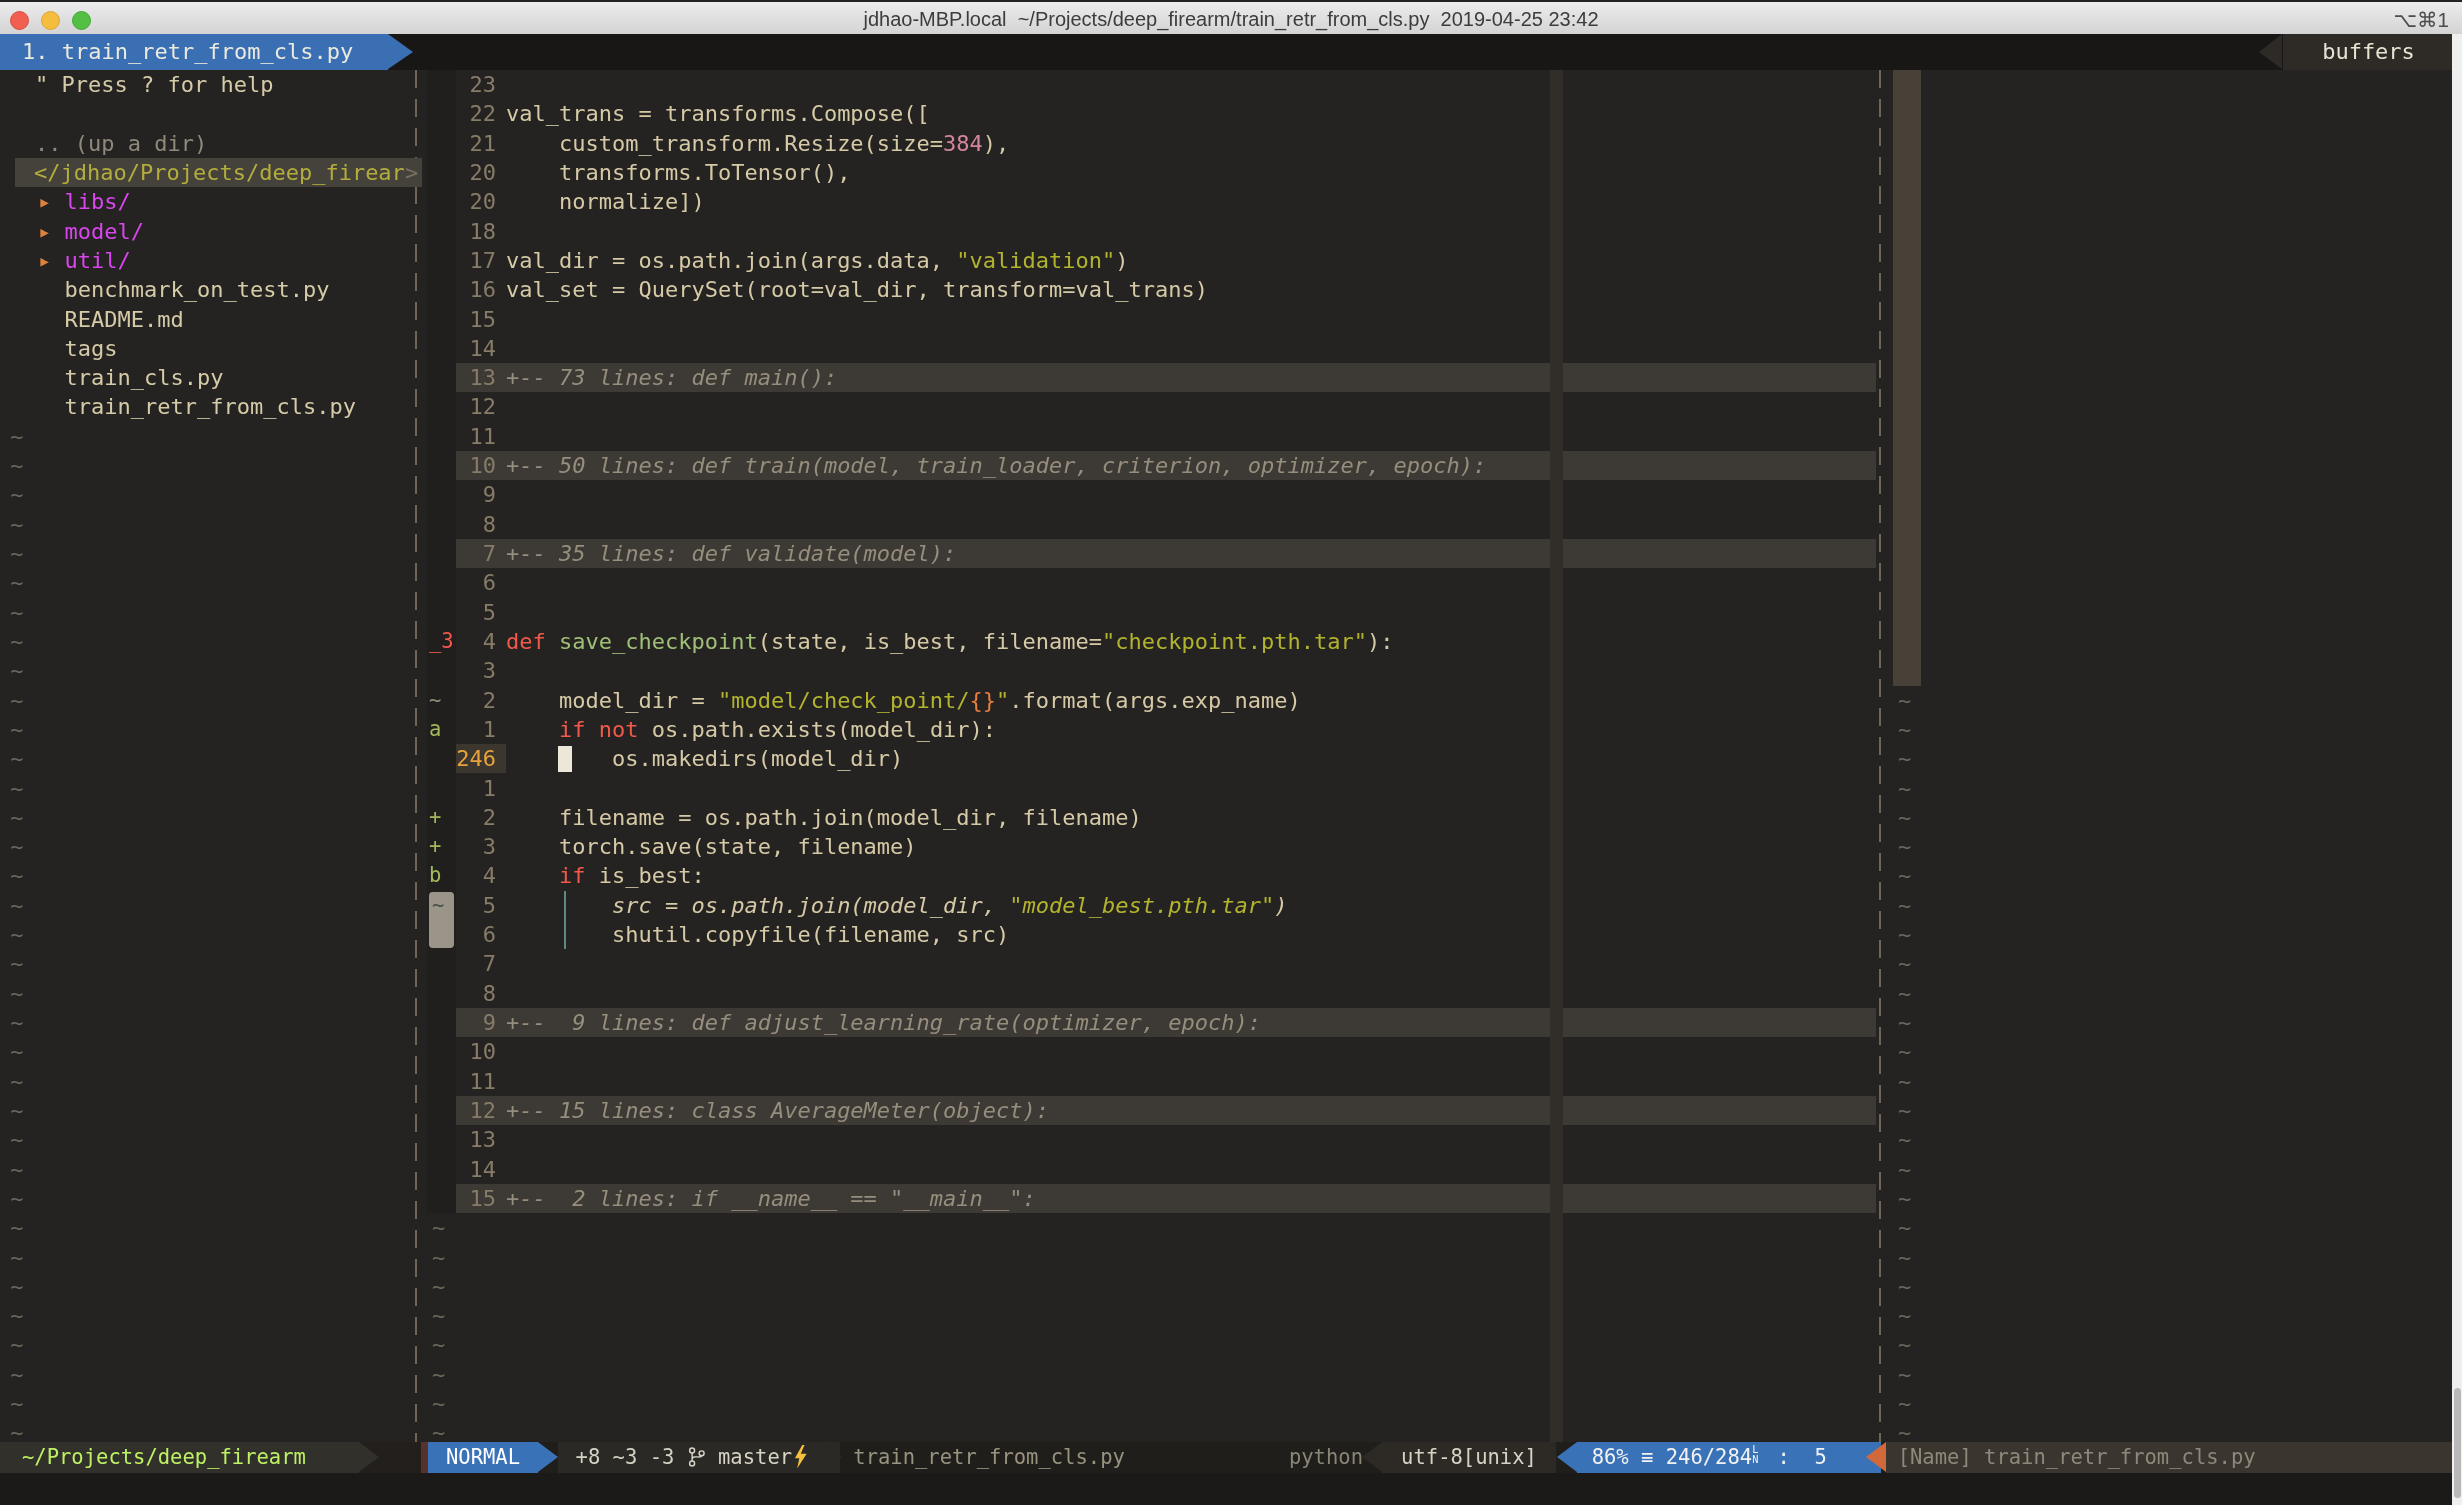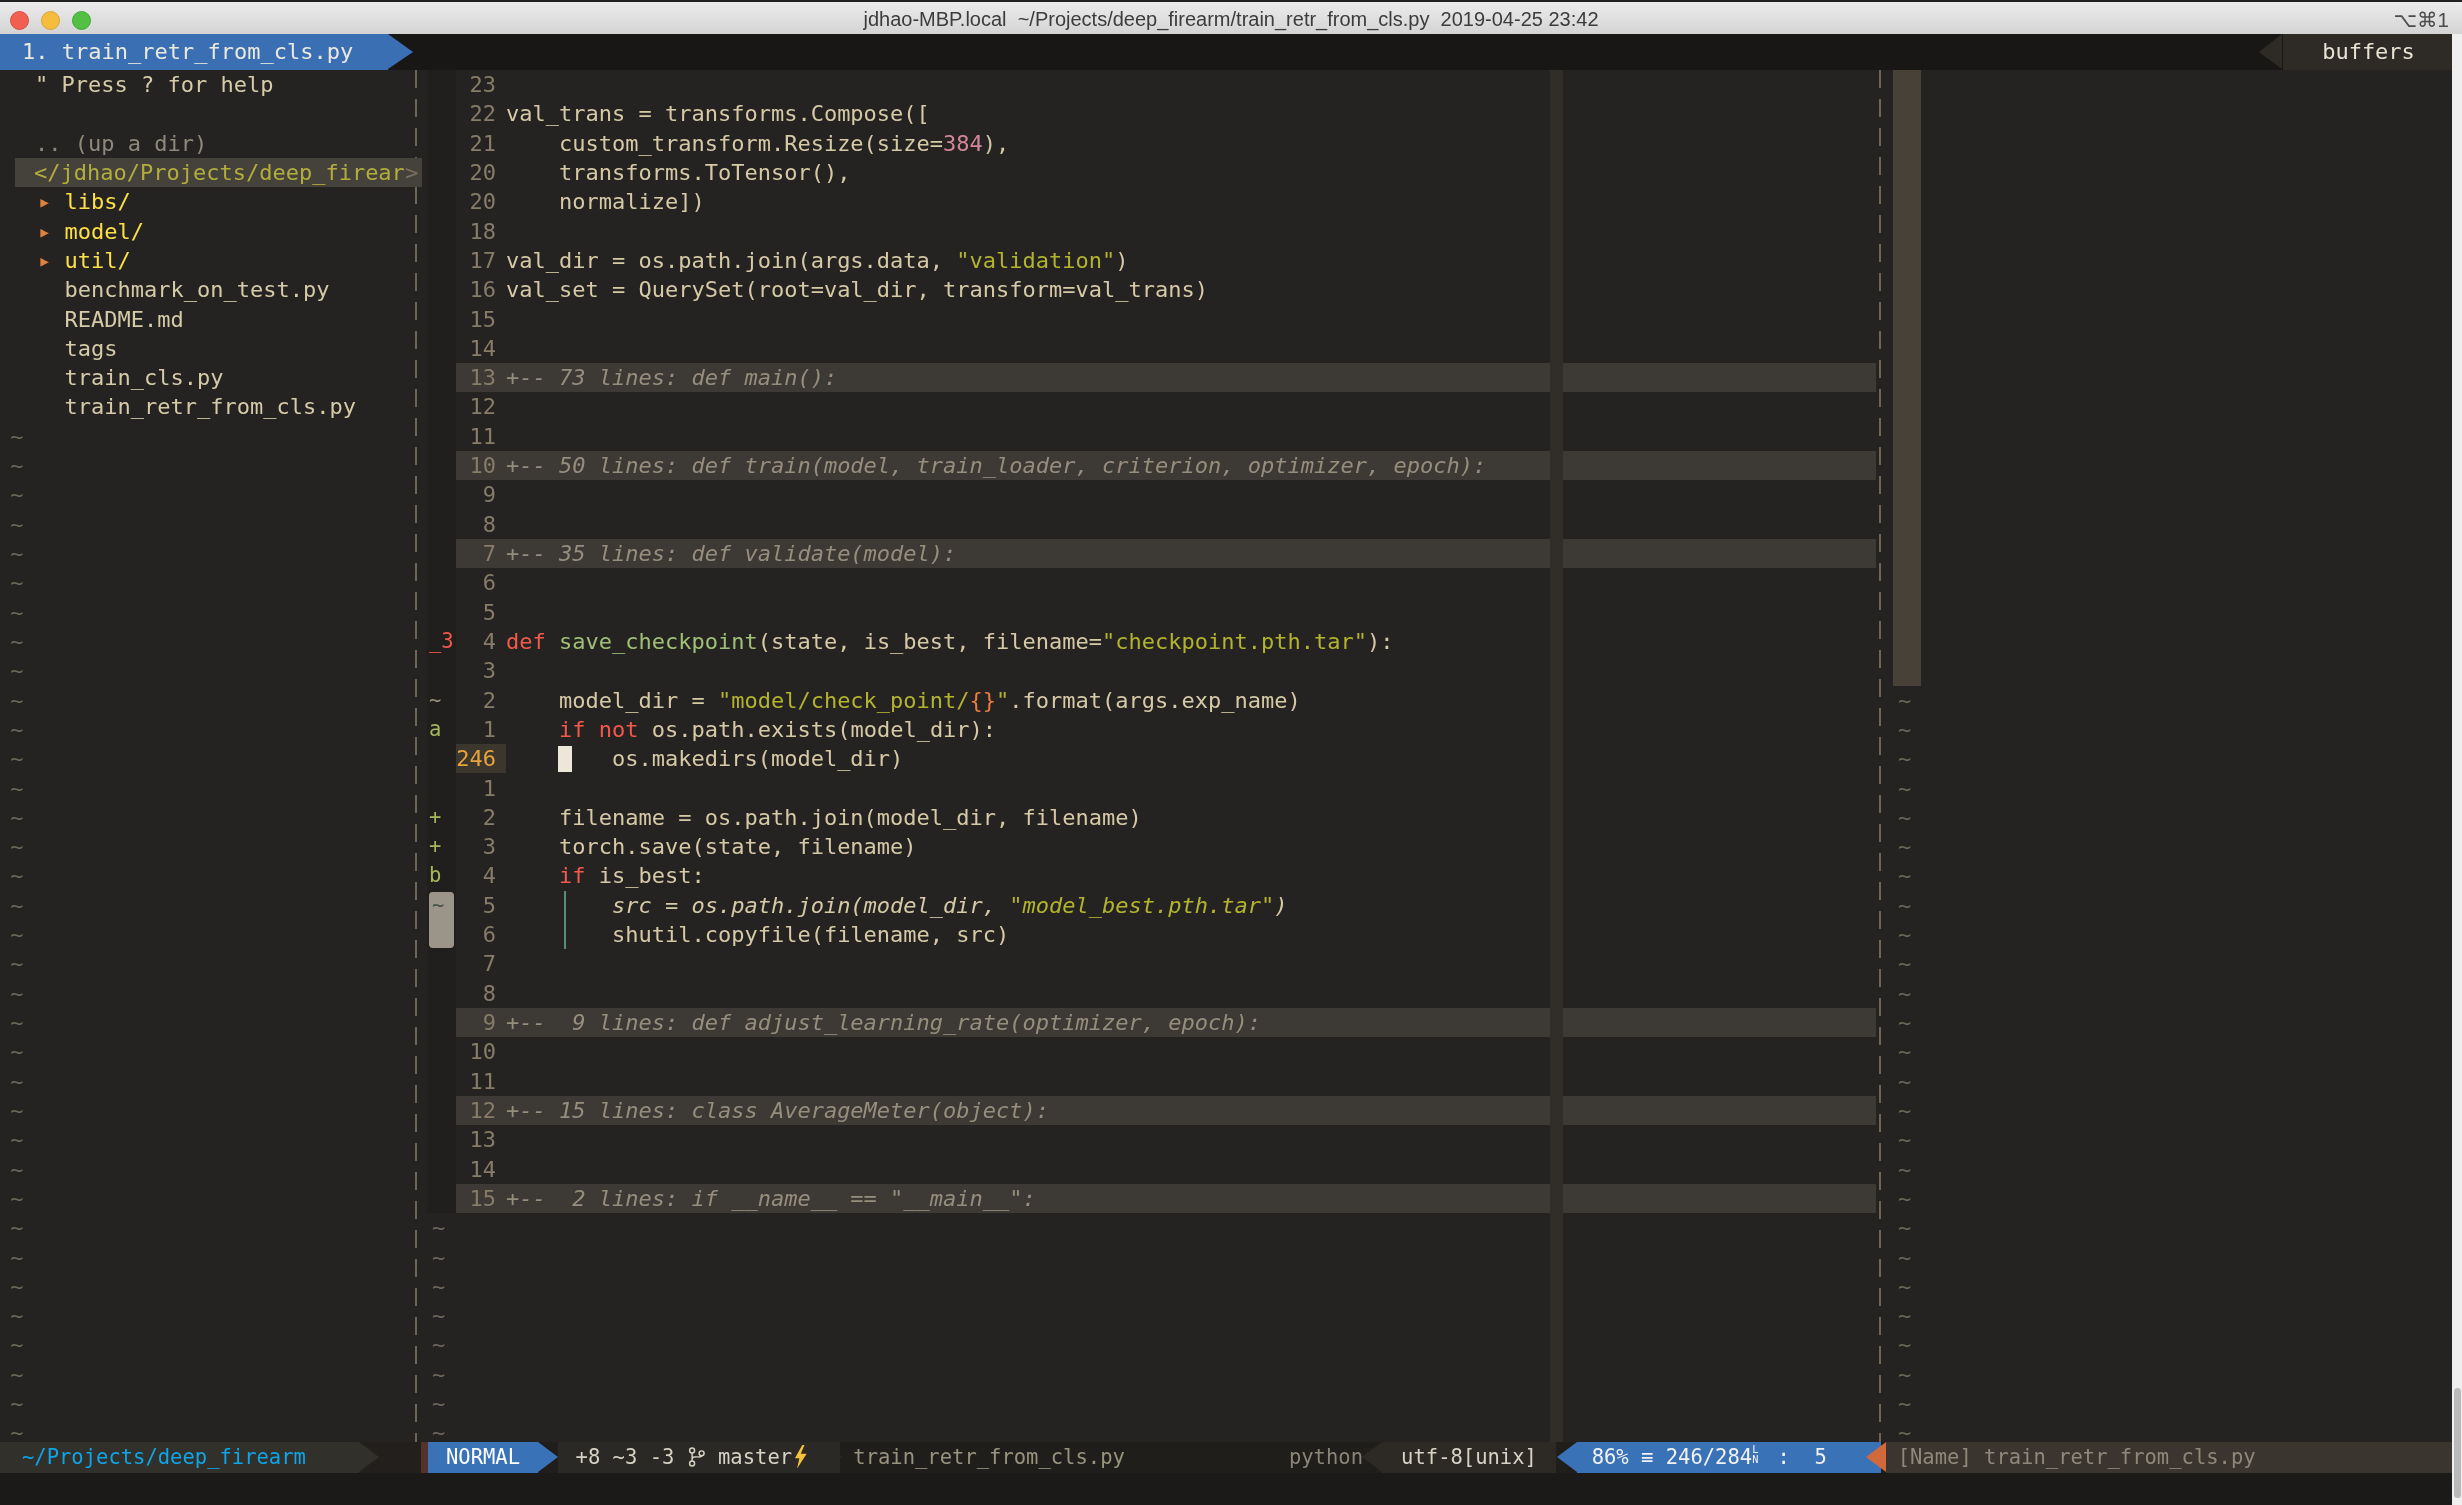--- a/index.html
+++ b/index.html
@@ -34,21 +34,21 @@
   .vsep{position:absolute;top:0;width:2.2px;height:1372px;
     background:repeating-linear-gradient(180deg,#6e6557 0 17.6px,transparent 17.6px 29px);}
   
   .nt-row{left:0;width:410px;}
   .nt-help{color:#d5cba8;}
   .nt-updir{color:#8f897c;}
   .nt-root-bar{position:absolute;left:14.7px;top:88px;width:407px;height:29px;background:#45413b;}
   .nt-root{color:#b3ae3c;}
   .nt-trunc{color:#77715f;}
   .nt-arrow{color:#de813d;}
-  .nt-dir{color:#fde047;}
+  .nt-dir{color:#d946ef;}
   .nt-file{color:#d5cba8;}
   
   .signcol-bg{position:absolute;left:427px;top:0;width:29px;height:1143px;background:#211f1d;}
   .sign{position:absolute;left:429px;width:29px;font-size:20.5px;}
   .s-green{color:#a5b85c;} .s-red{color:#f2594b;} .s-gray{color:#979078;}
   .num{position:absolute;left:440px;width:56px;text-align:right;color:#867c68;font-size:22px;}
   .curnum-bg{position:absolute;left:456px;width:50px;height:29px;background:#3b362e;}
   .curnum{color:#e8a33c;}
   .codetext{position:absolute;left:506px;}
   .foldbar{position:absolute;left:456px;width:1420px;height:29px;background:#3d3935;}
@@ -273,21 +273,21 @@
       <div class="row tilde" style="top: 1173px; left: 1898px;">~</div>
       <div class="row tilde" style="top: 1202px; left: 1898px;">~</div>
       <div class="row tilde" style="top: 1231px; left: 1898px;">~</div>
       <div class="row tilde" style="top: 1260px; left: 1898px;">~</div>
       <div class="row tilde" style="top: 1290px; left: 1898px;">~</div>
       <div class="row tilde" style="top: 1319px; left: 1898px;">~</div>
       <div class="row tilde" style="top: 1348px; left: 1898px;">~</div>
     </div>
 
   <div id="statusline">
-      <div class="sl" style="left: 0px; width: 359px; background: rgb(50, 48, 43); color: #0ea5e9; padding-left: 22px;">~/Projects/deep_firearm</div>
+      <div class="sl" style="left: 0px; width: 359px; background: rgb(50, 48, 43); color: #bef264; padding-left: 22px;">~/Projects/deep_firearm</div>
       <div class="sl" style="left: 359px; width: 62px; background: rgb(34, 31, 29);"></div>
       <div class="tri-r" style="left: 359px; border-left: 20.5px solid rgb(50, 48, 43);"></div>
       <div class="sl" style="left: 421px; width: 7.3px; background: rgb(85, 50, 43);"></div>
       <div class="sl" style="left: 428px; width: 110px; background: rgb(58, 114, 184); color: rgb(255, 255, 255); text-align: center;">NORMAL</div>
       <div class="tri-r" style="left: 538px; border-left: 20.5px solid rgb(58, 114, 184);"></div>
       <div class="sl" style="left: 558px; width: 264px; background: rgb(43, 41, 37); color: rgb(214, 210, 196); padding-left: 17.6px;"><span>+8 ~3 -3 </span><span><svg width="19" height="22" viewBox="0 0 26 30" style="vertical-align:-3.7px">
             <circle cx="7" cy="6" r="3.4" fill="none" stroke="#d6d2c4" stroke-width="2"></circle>
             <circle cx="7" cy="24" r="3.4" fill="none" stroke="#d6d2c4" stroke-width="2"></circle>
             <circle cx="20" cy="10" r="3.4" fill="none" stroke="#d6d2c4" stroke-width="2"></circle>
             <path d="M7 9.5 V20.5 M7 18 C7 12 20 17 20 13.5" fill="none" stroke="#d6d2c4" stroke-width="2"></path>

